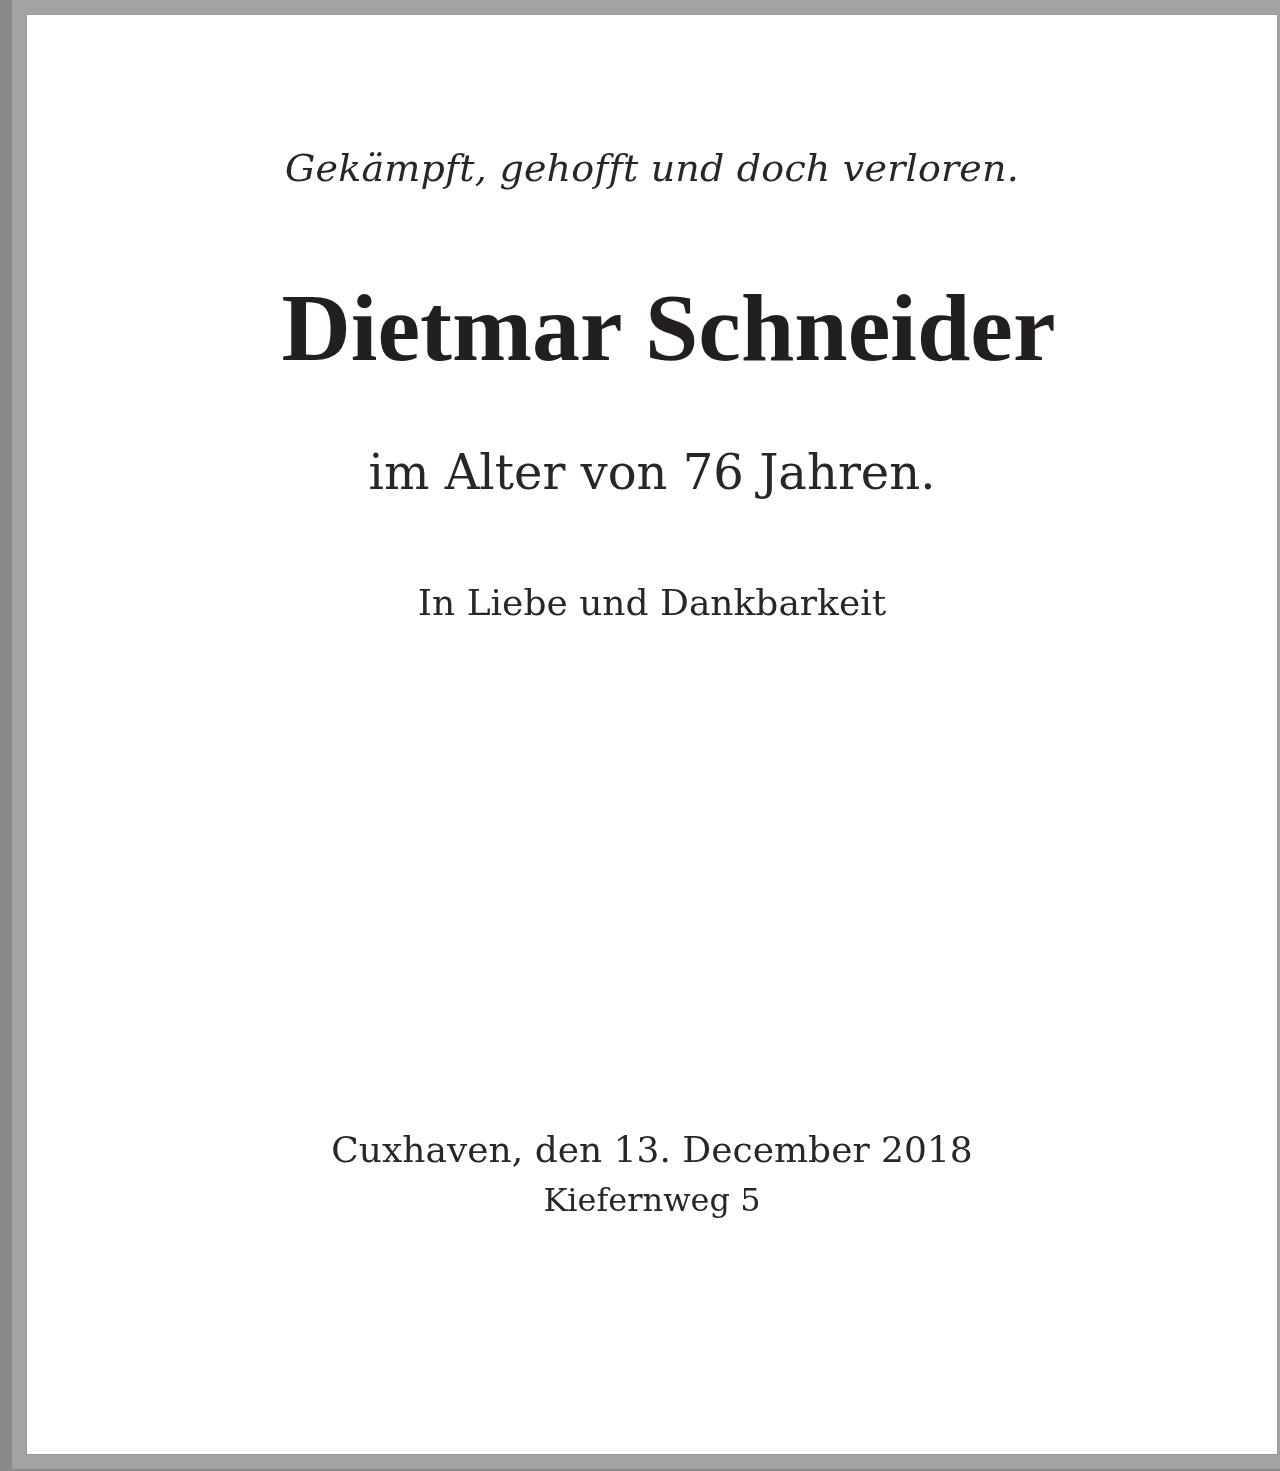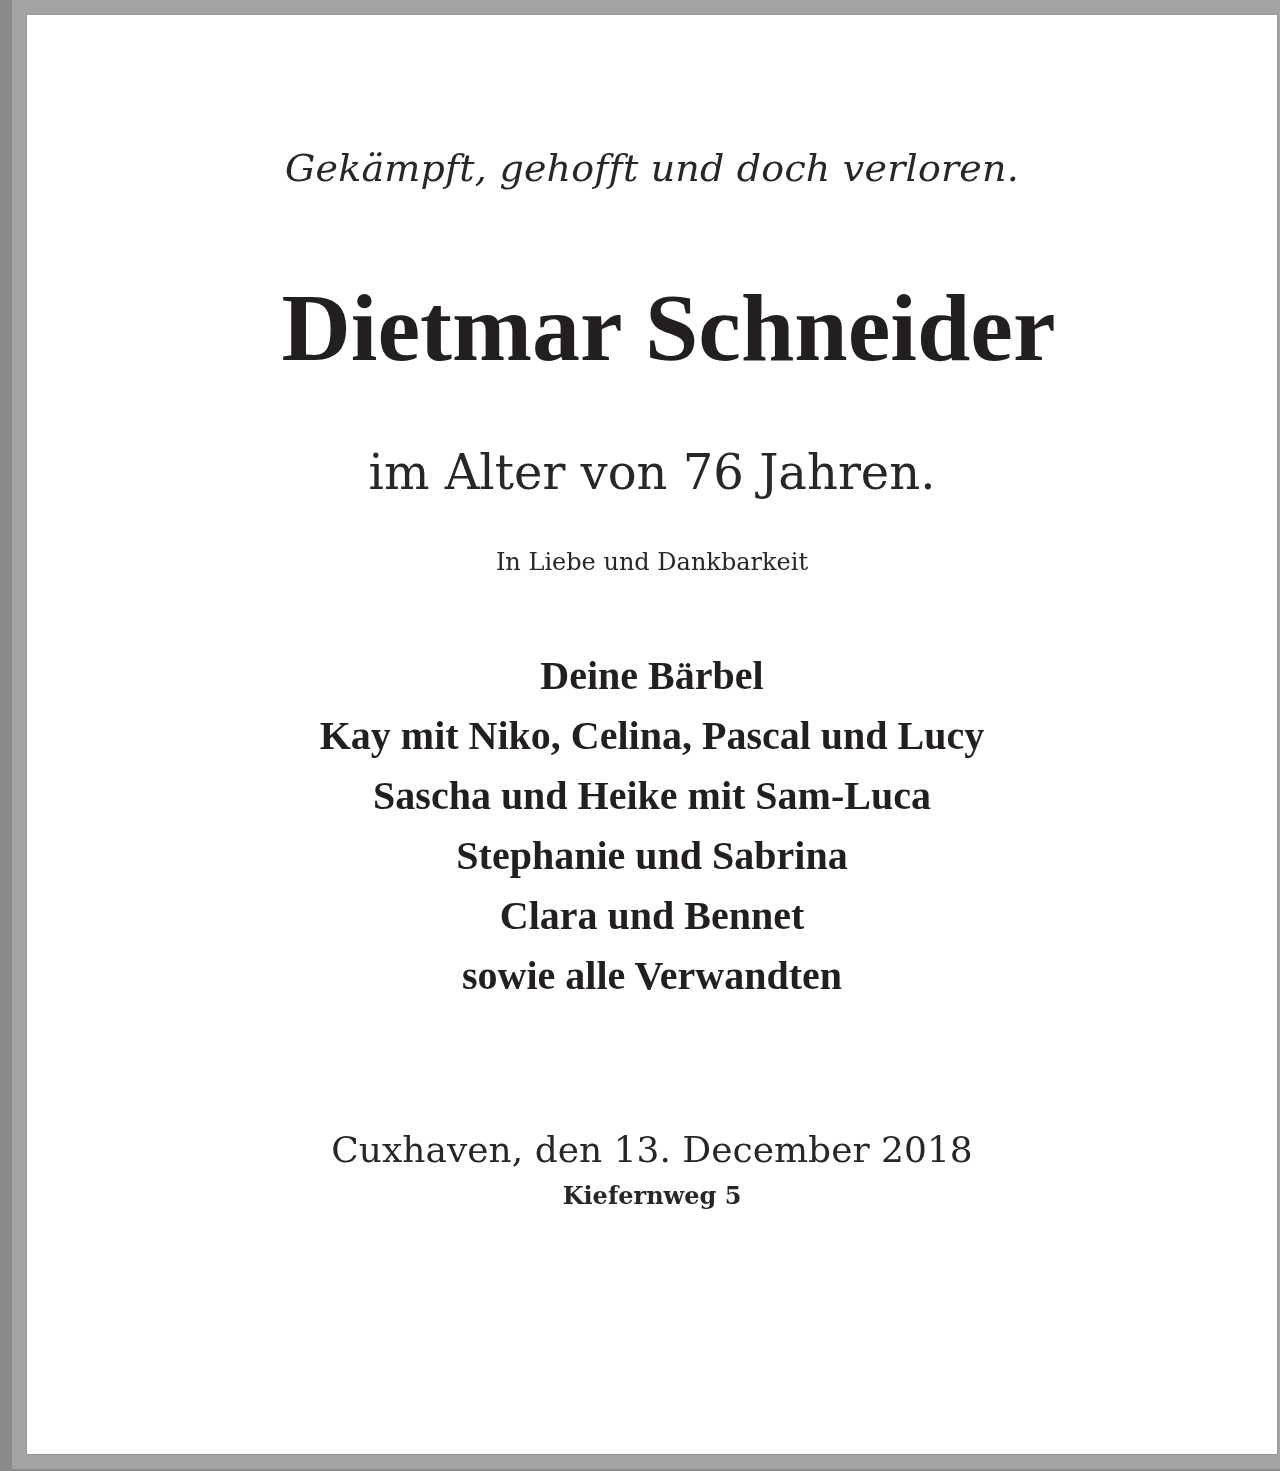--- a/index.html
+++ b/index.html
@@ -56,22 +56,22 @@
       letter-spacing: 0px;
       transform: scaleX(1.0);
       padding-left: 33px;
     }
     .age {
       top: 430px;
       font-size: 48px;
       color: #2a2627;
     }
     .love {
-      top: 534px;
-      font-size: 24px;
+      top: 568px;
+      font-size: 36px;
       color: #2a2627;
     }
     .family {
       position: absolute;
       left: 0;
       right: 0;
       top: 632px;
       font-family: "Liberation Serif", "DejaVu Serif", serif;
       font-weight: bold;
       font-size: 40px;
@@ -80,43 +80,34 @@
     .family div {
       white-space: nowrap;
     }
     .place {
       top: 1115px;
       font-size: 36px;
       color: #2a2627;
     }
     .street {
       top: 1167px;
-      font-size: 24px;
+      font-size: 32px;
       color: #2a2627;
-      font-weight: bold;
     }
     .burial {
       top: 1278px;
       font-size: 36px;
       color: #2a2627;
     }
   </style>
 </head>
 <body>
 
 <div class="frame">
   <div class="paper">
     <div class="line motto">Gekämpft, gehofft und doch verloren.</div>
     <div class="line name">Dietmar Schneider</div>
     <div class="line age">im Alter von 76 Jahren.</div>
     <div class="line love">In Liebe und Dankbarkeit</div>
-    <div class="family">
-      <div>Deine Bärbel</div>
-      <div>Kay mit Niko, Celina, Pascal und Lucy</div>
-      <div>Sascha und Heike mit Sam-Luca</div>
-      <div>Stephanie und Sabrina</div>
-      <div>Clara und Bennet</div>
-      <div>sowie alle Verwandten</div>
-    </div>
     <div class="line place">Cuxhaven, den 13. December 2018</div>
     <div class="line street">Kiefernweg 5</div>
   </div>
 </div>
 
 </body></html>

